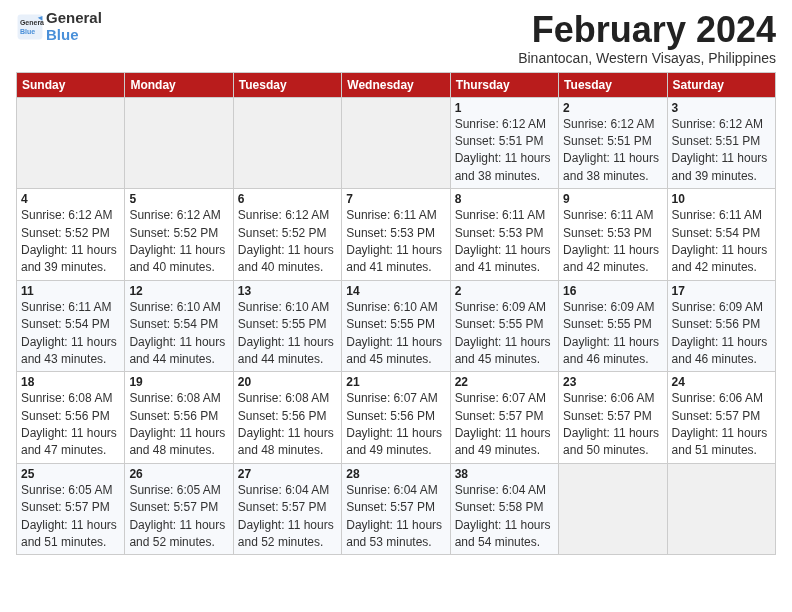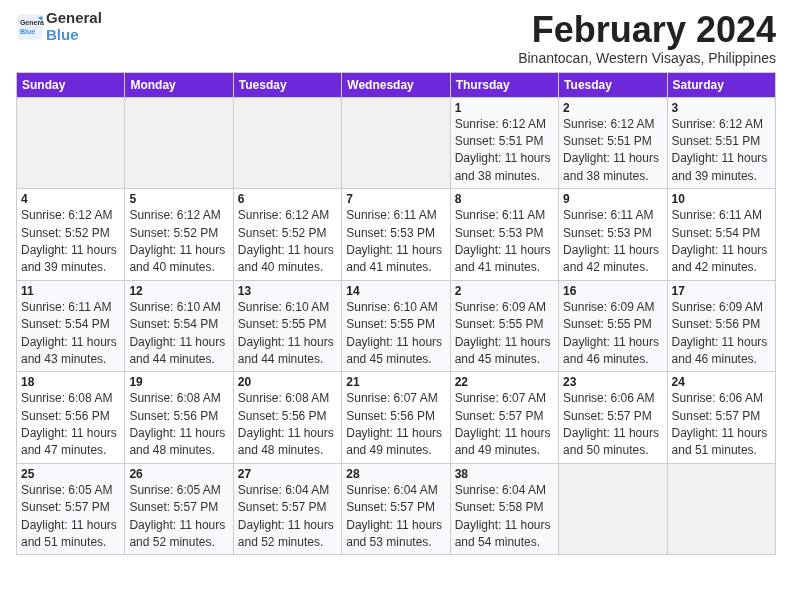--- a/index.html
+++ b/index.html
@@ -51,21 +51,21 @@
       color: #333;
       font-weight: 500;
       text-align: right;
     }
     table {
       width: 100%;
       border-collapse: collapse;
       table-layout: fixed;
     }
     thead tr th {
-      background-color: #6d28d9;
+      background-color: #b91c1c;
       color: #fff;
       font-size: 12px;
       font-weight: bold;
       text-align: left;
       padding: 5px 5px;
       border: 1px solid #ccc;
     }
     tbody tr td {
       vertical-align: top;
       border: 1px solid #ccc;

